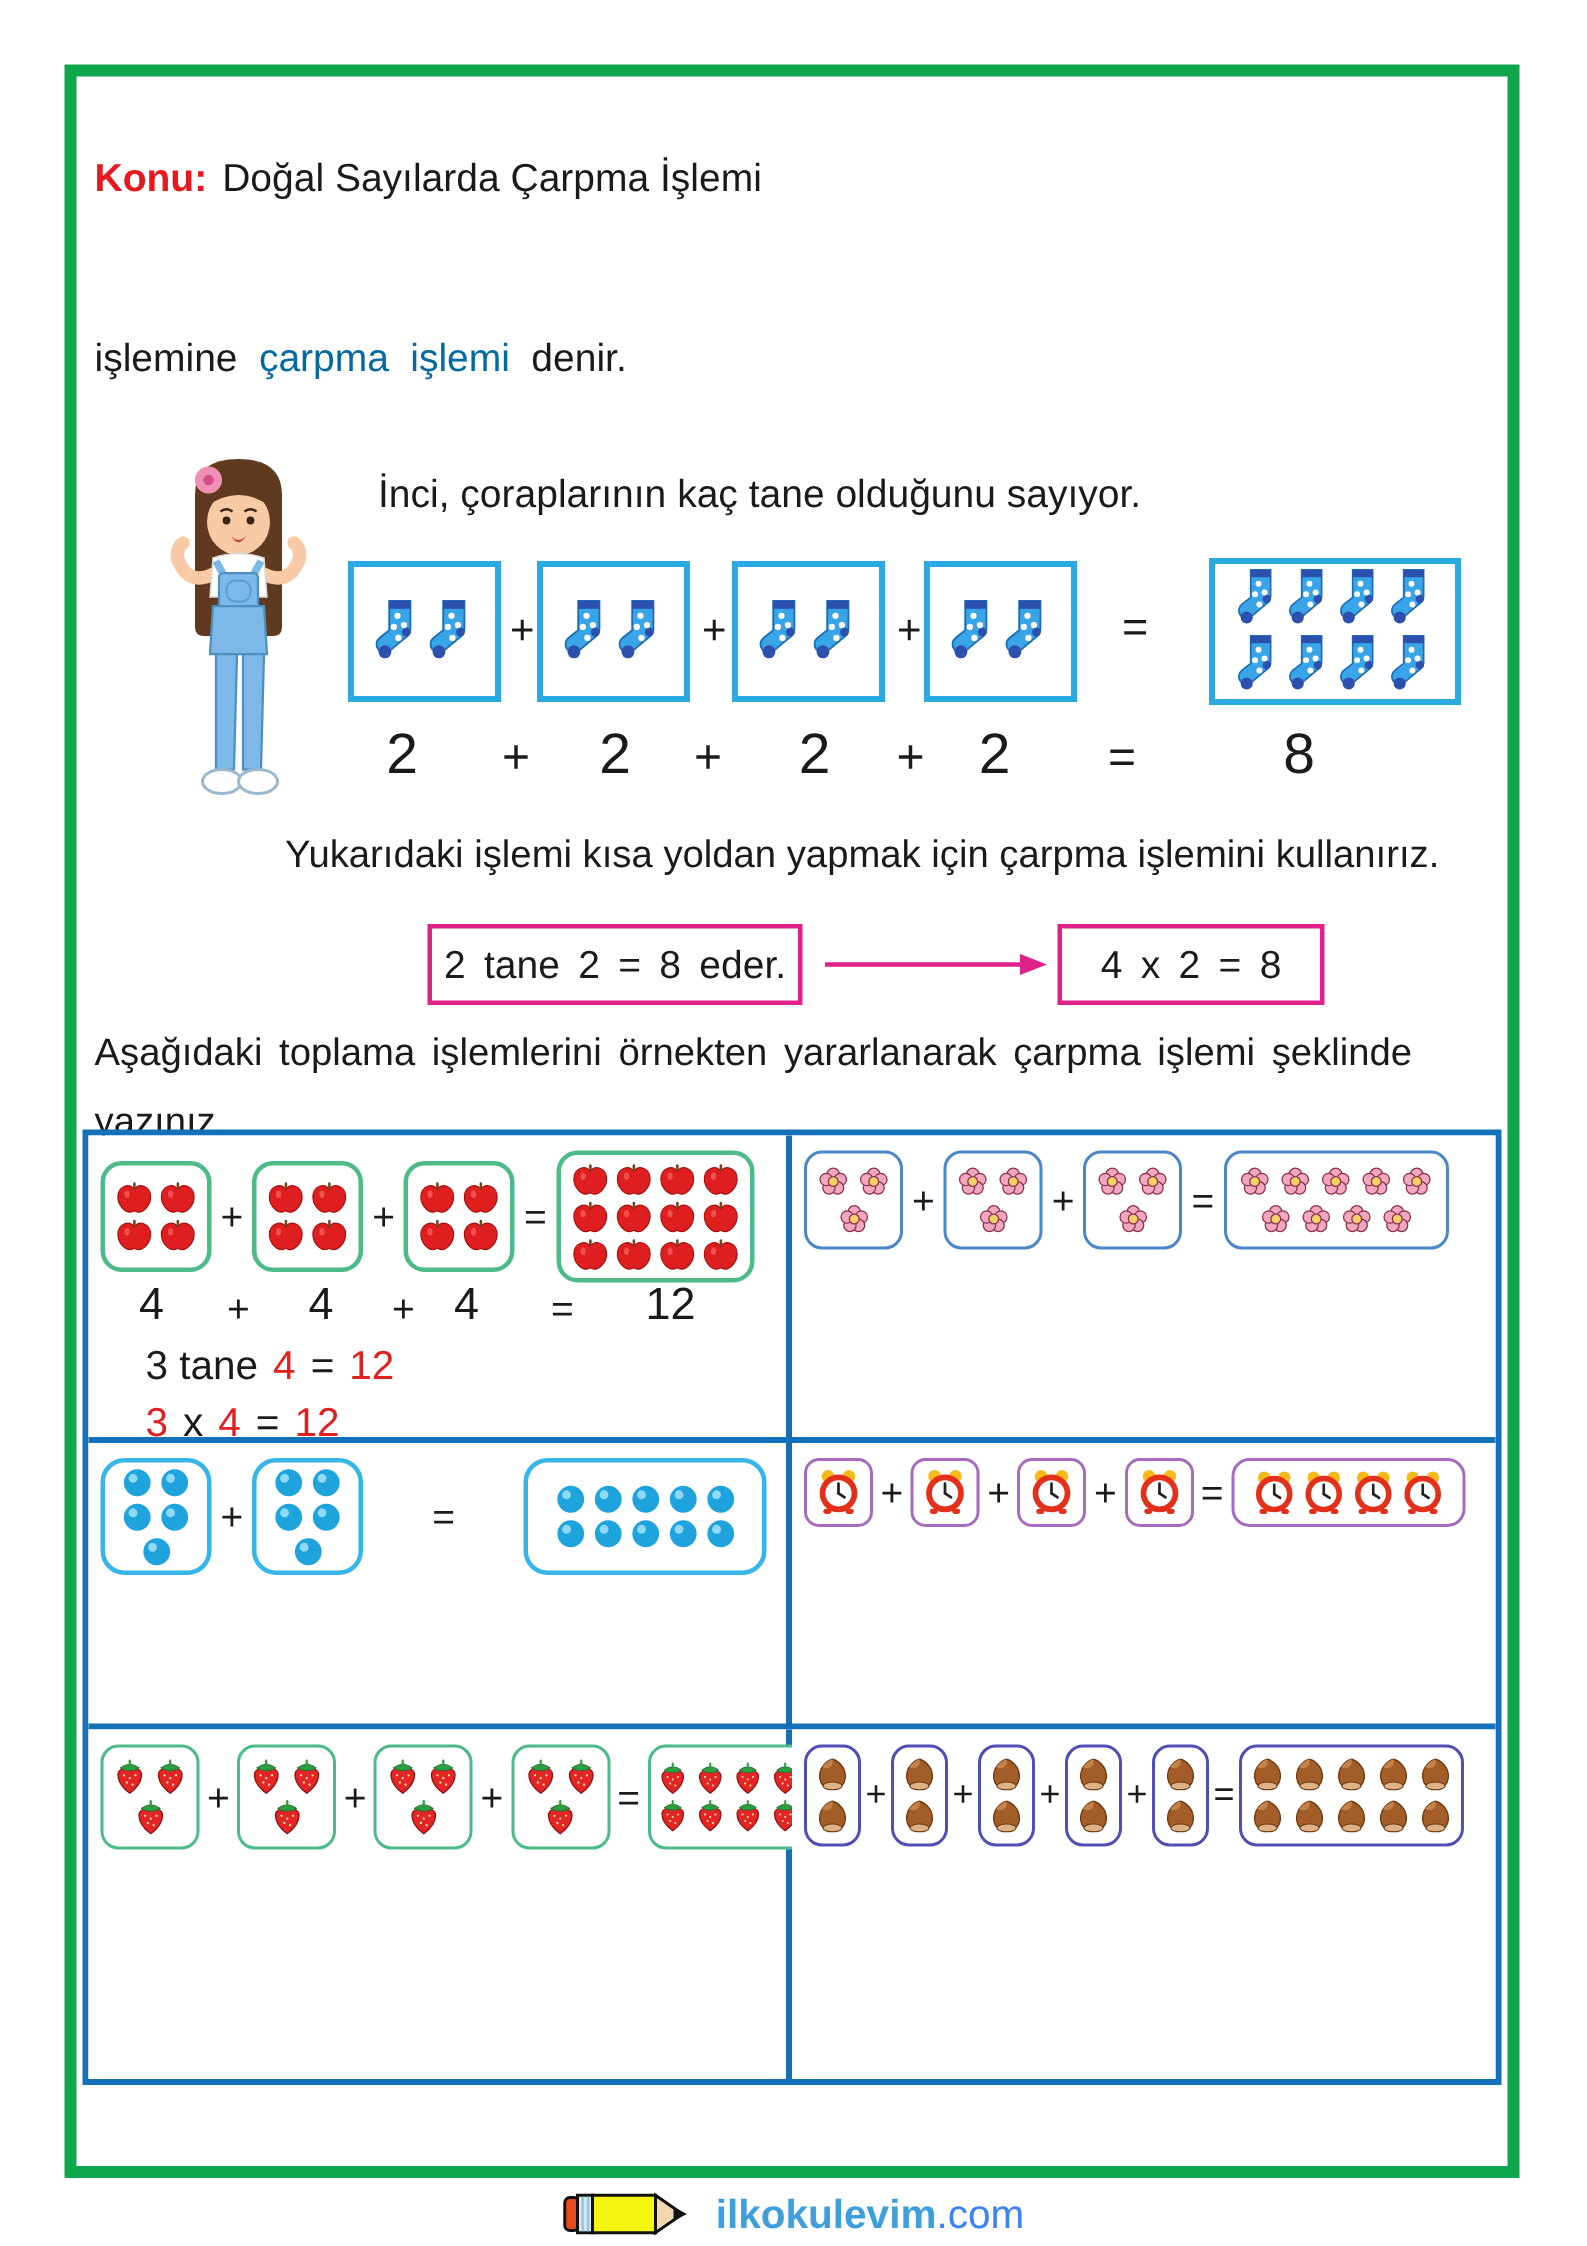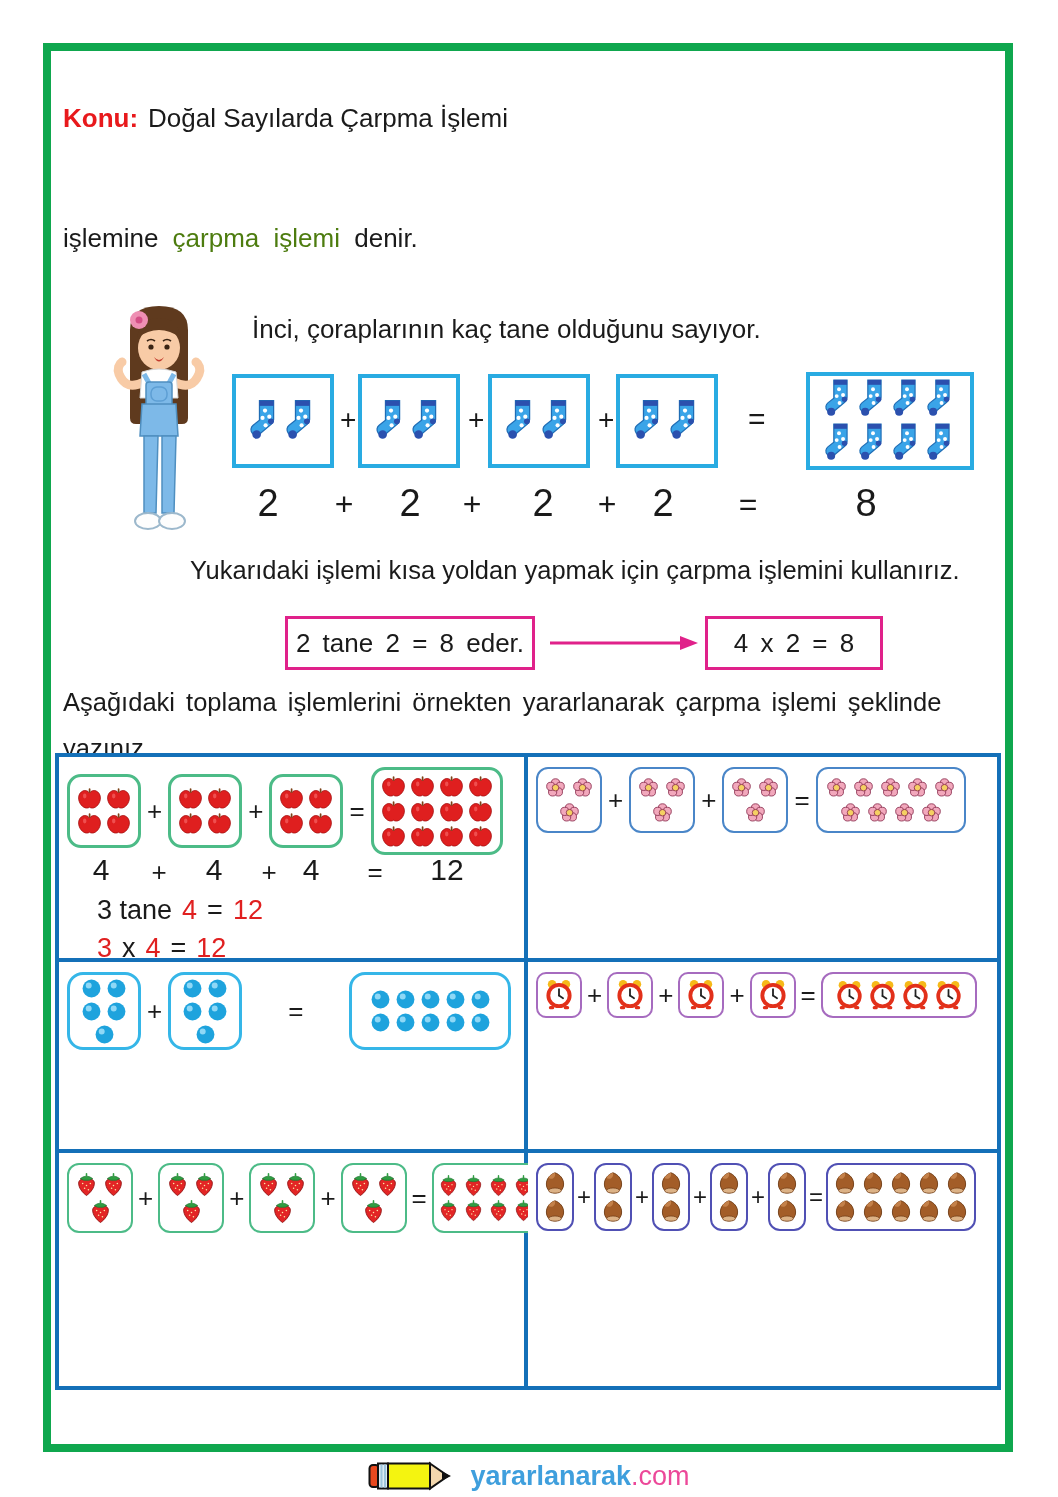--- a/index.html
+++ b/index.html
@@ -11,21 +11,21 @@
 
   .title { position: absolute; top: 58px; left: 0; width: 100%; text-align: center;
            font-size: 30px; font-weight: 700; color: #e8191c; letter-spacing: .5px; }
 
   .meta-line { position: absolute; left: 63px; font-size: 26px; white-space: nowrap; }
   .meta-label { color: #e8191c; font-weight: 700; margin-right: 10px; }
   .konu { top: 103px; } .kazanim { top: 141px; }
 
   .definition { position: absolute; left: 63px; top: 214px; width: 905px;
                 font-size: 26px; line-height: 1.85; word-spacing: 7px; }
-  .hl-magenta { color: #4d7c0f; margin-top: 48px; }
+  .hl-magenta { color: #0369a1; margin-top: 48px; }
 
   .girl-svg { position: absolute; left: 92px; top: 300px; }
 
   .caption { position: absolute; left: 252px; top: 314px; font-size: 26px; white-space: nowrap; }
 
   .sock-box { position: absolute; top: 374px; width: 102px; height: 94px;
               border: 4px solid #29abe2; background: #fff;
               display: flex; align-items: center; justify-content: center; }
   .sock-result { position: absolute; left: 806px; top: 372px; width: 168px; height: 98px;
                  border: 4px solid #29abe2; background: #fff;
@@ -81,21 +81,21 @@
   .a-op  { position: absolute; top: 100px; font-size: 26px; transform: translateX(-50%); }
   .tane-row { position: absolute; left: 38px; top: 138px; font-size: 27px;
               display: flex; gap: 10px; align-items: baseline; text-align: right; }
   .mult-row { position: absolute; left: 38px; top: 176px; font-size: 27px;
               display: flex; gap: 10px; align-items: baseline; }
   .red { color: #e02020; }
 
   .footer { position: absolute; left: 0; top: 1455px; width: 100%; height: 42px;
             display: flex; align-items: center; justify-content: center; gap: 10px; }
   .brand { font-size: 27px; font-weight: 700; color: #3f9fdd; }
-  .brand-suffix { font-size: 27px; color: #ec4899; }
+  .brand-suffix { font-size: 27px; color: #3b82f6; }
 </style>
 </head>
 <body>
 
 <svg width="0" height="0" style="position:absolute" aria-hidden="true">
   <defs>
     <symbol id="sym-sock" viewBox="0 0 26 36">
       <path d="M8.5 1.5h11.5v15.2c0 1.5-.65 2.9-1.8 3.85l-9.3 7.8c-1.9 1.6-4.75 1.3-6.3-.6-1.55-1.95-1.2-4.8.75-6.35l5.15-4.05V1.5z" fill="#3aa4e8" stroke="#1f6db5" stroke-width="1"></path>
       <rect x="8.5" y="1.5" width="11.5" height="4.2" fill="#2b50ae"></rect>
       <circle cx="6.2" cy="29" r="3.5" fill="#2b50ae"></circle>
@@ -822,15 +822,15 @@
   <div class="footer">
     <svg width="92" height="32" viewBox="0 0 92 32">
       <rect x="1.5" y="5" width="9.5" height="22" rx="3.5" fill="#e8491f" stroke="#111" stroke-width="2"></rect>
       <rect x="10" y="3.5" width="10" height="25" fill="#dcecf5" stroke="#111" stroke-width="2"></rect>
       <line x1="13.5" y1="4.5" x2="13.5" y2="27.5" stroke="#9fc6dd" stroke-width="2"></line>
       <line x1="17" y1="4.5" x2="17" y2="27.5" stroke="#9fc6dd" stroke-width="2"></line>
       <rect x="20" y="3.5" width="42" height="25" fill="#f4f410" stroke="#111" stroke-width="2"></rect>
       <path d="M62 3.5 80 16 62 28.5Z" fill="#f3d7ad" stroke="#111" stroke-width="2"></path>
       <path d="M74 11.5 83 16 74 20.5Z" fill="#111"></path>
     </svg>
-    <span><span class="brand">yararlanarak</span><span class="brand-suffix">.com</span></span>
+    <span><span class="brand">ilkokulevim</span><span class="brand-suffix">.com</span></span>
   </div>
 </div>
 
 </body></html>

